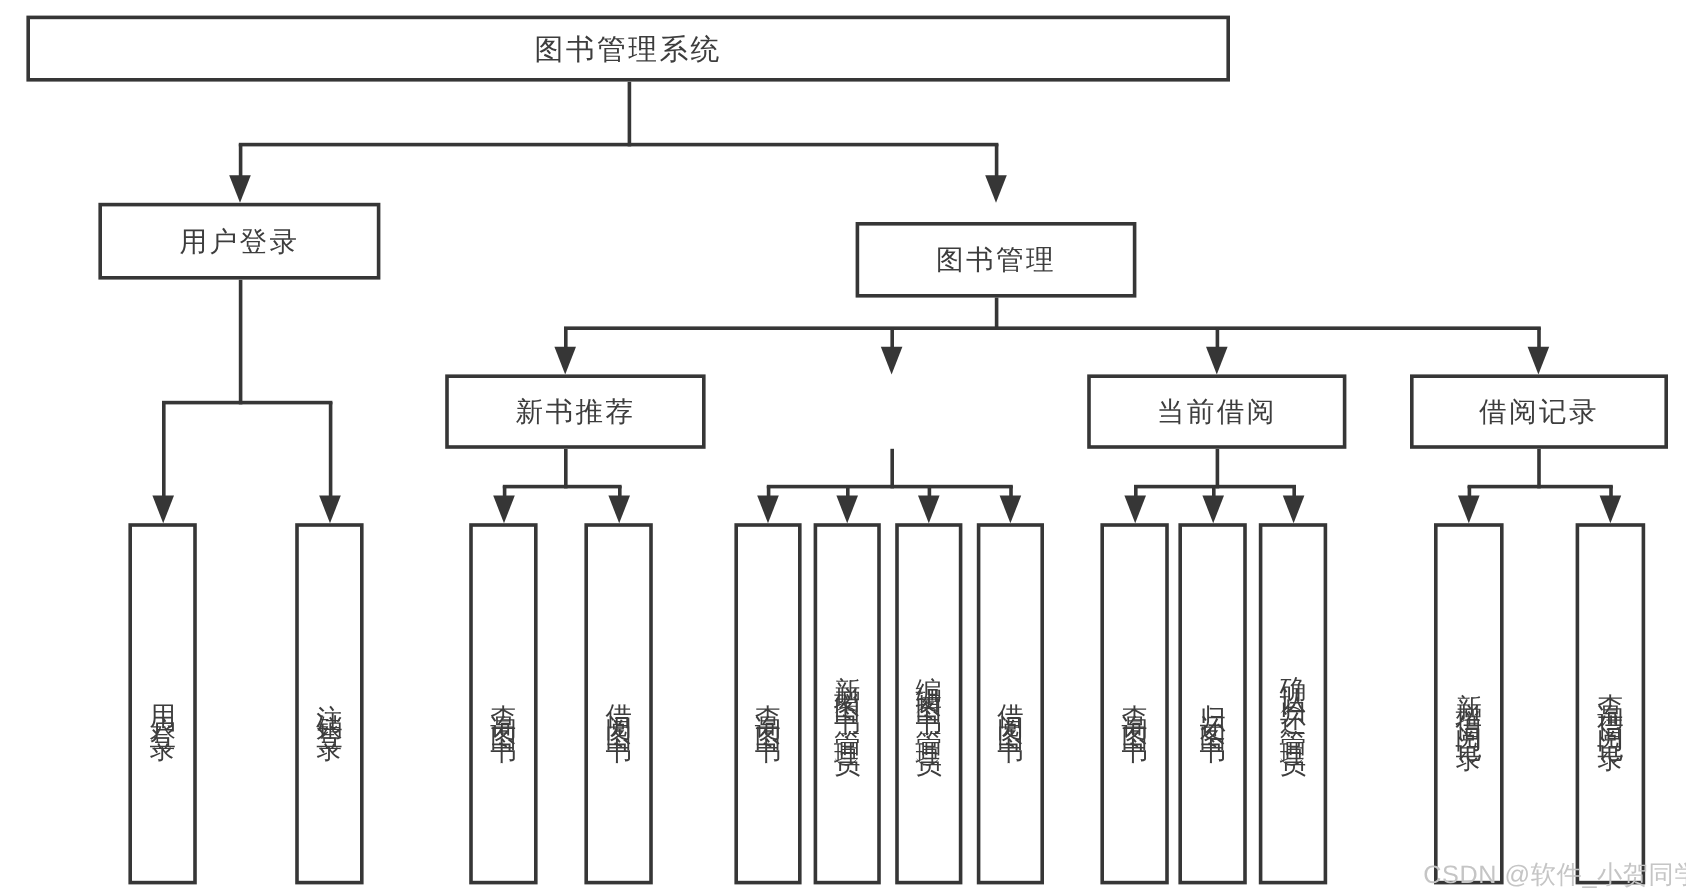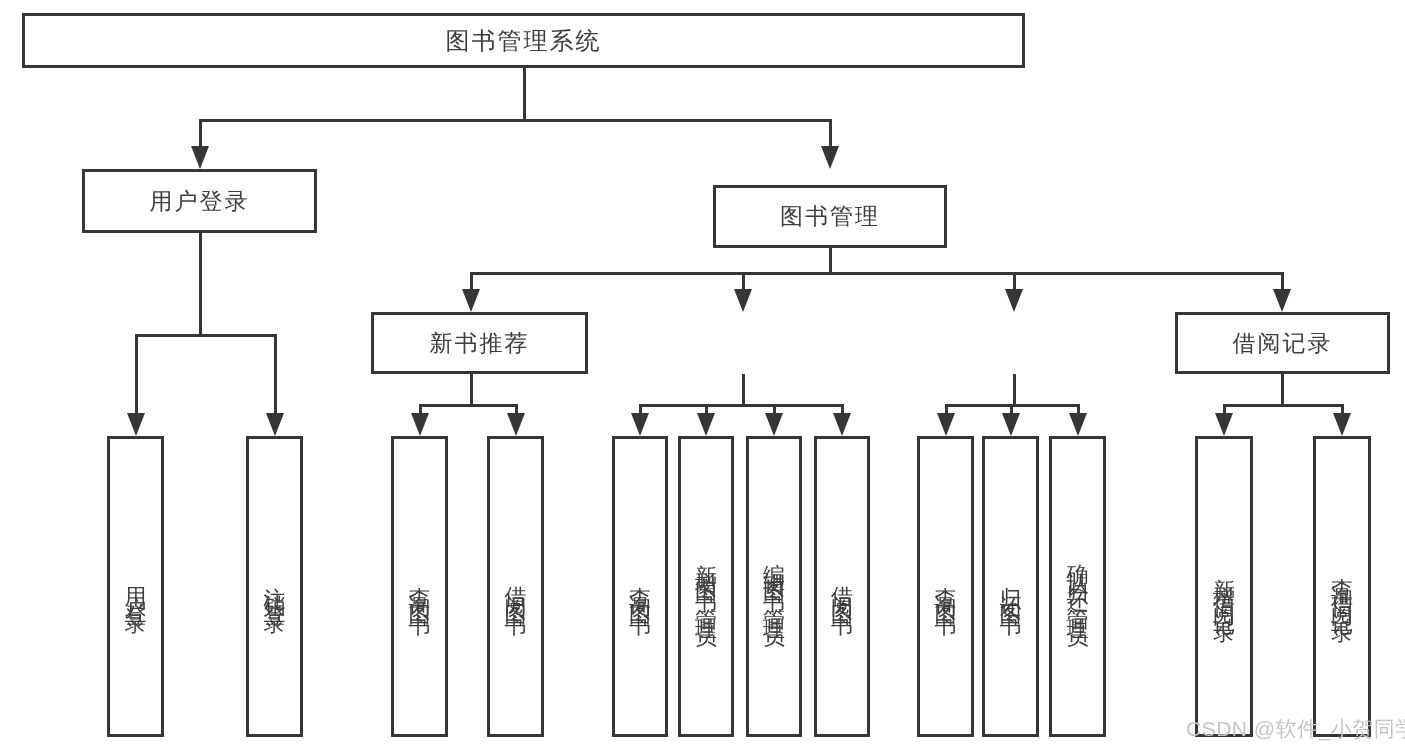--- a/index.html
+++ b/index.html
@@ -72,20 +72,23 @@
 
   <div class="hbox" style="left:82px;top:169px;width:235px;height:64px;">
     <span>用户登录</span>
   </div>
   <div class="hbox" style="left:713px;top:185px;width:234px;height:63px;">
     <span>图书管理</span>
   </div>
 
   <div class="hbox" style="left:371px;top:312px;width:217px;height:62px;">
     <span>新书推荐</span>
+  </div>
+  <div class="hbox" style="left:906px;top:312px;width:216px;height:62px;">
+    <span>当前借阅</span>
   </div>
   <div class="hbox" style="left:1175px;top:312px;width:215px;height:62px;">
     <span>借阅记录</span>
   </div>
 
   <div class="vbox" style="left:107px;width:57px;">
     <span>用户登录</span>
   </div>
   <div class="vbox" style="left:246px;width:57px;">
     <span>注销登录</span>

